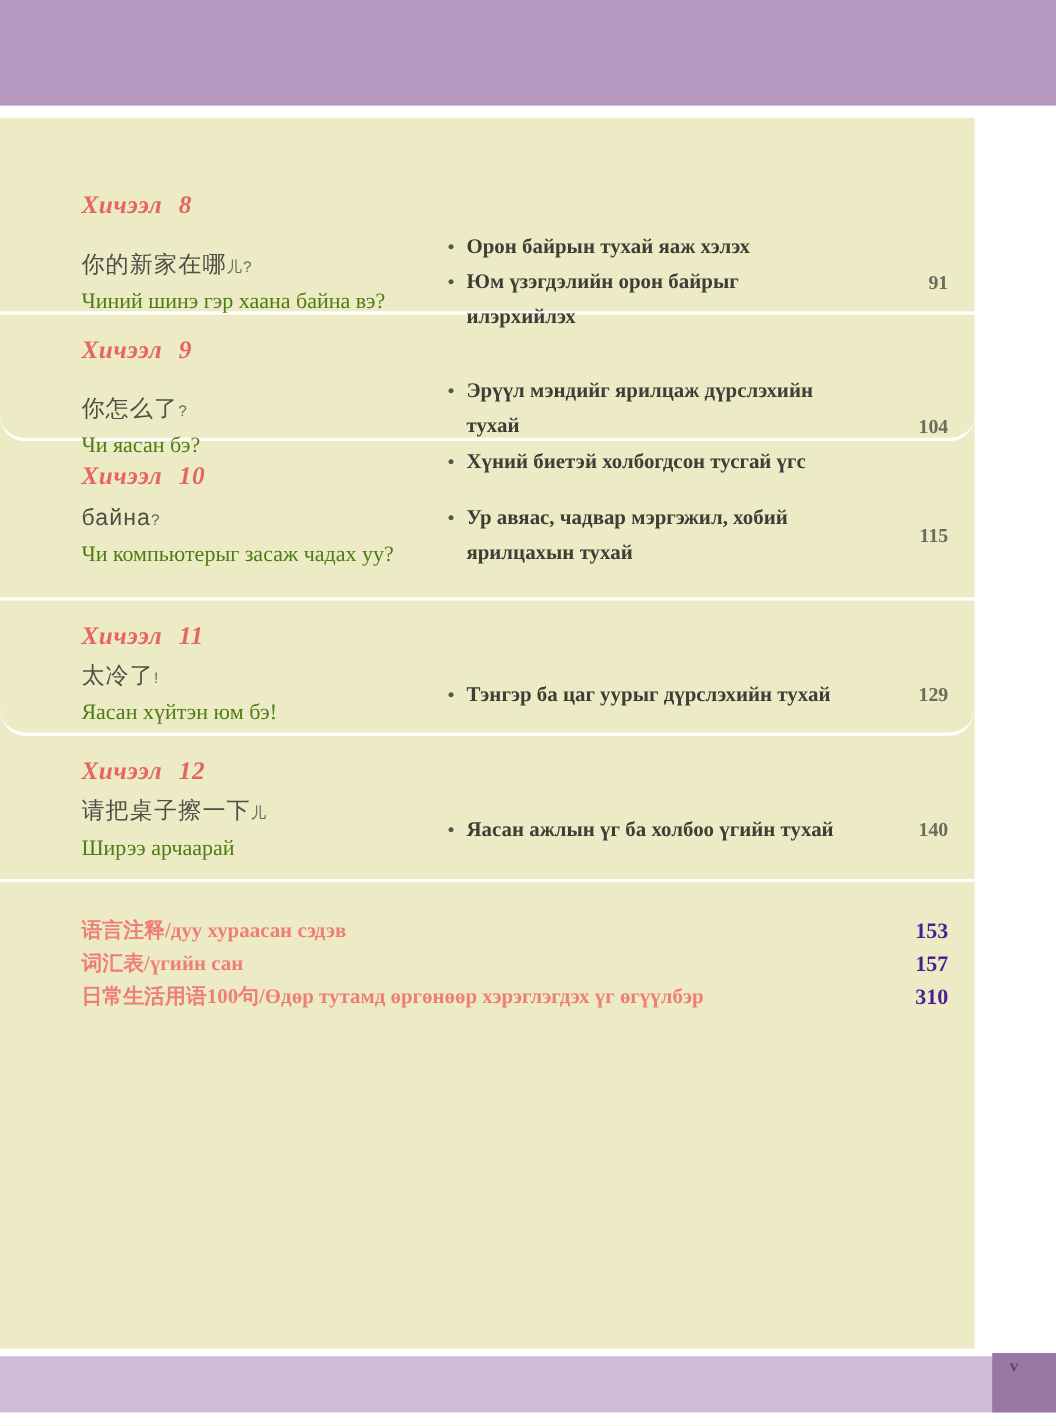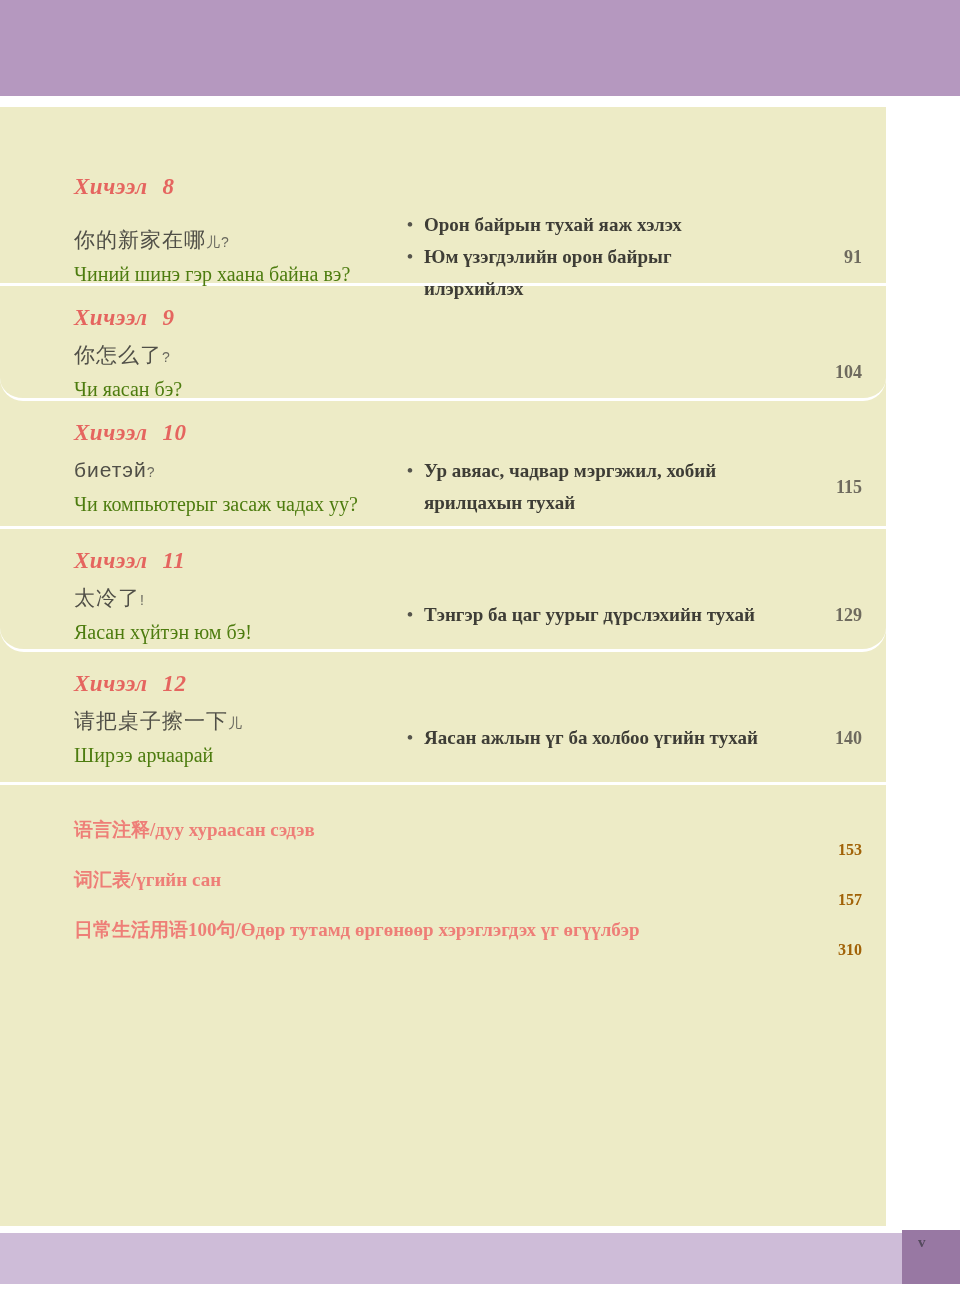--- a/index.html
+++ b/index.html
@@ -16,21 +16,21 @@
     position:absolute;left:0;top:107px;width:886px;height:1119px;
     background:#edebc6;box-sizing:border-box;
   }
   .block{
     box-sizing:border-box;border-bottom:3px solid #ffffff;
     padding-left:74px;padding-right:0;
   }
   .block:last-child{border-bottom:none;}
   .b-l8{height:179px;padding-top:66px;}
   .b-l9{height:115px;padding-top:18px;border-radius:23px;}
-  .b-l10{height:128px;padding-top:18px;}
+  .b-l10{height:145px;padding-top:18px;}
   .b-l11{height:123px;padding-top:18px;border-radius:24px;}
   .b-l12{height:133px;padding-top:18px;}
   .b-app{height:508px;padding-top:30px;}
   .lesson-title{
     color:#e5655f;font-style:italic;font-weight:bold;font-size:23px;
     line-height:28px;margin-bottom:8px;letter-spacing:0.5px;
   }
   .lesson-title .num{margin-left:15px;}
   .lesson-row{display:flex;align-items:center;}
   .left-col{width:333px;}
@@ -53,22 +53,22 @@
   .pagenum{
     flex:1;text-align:right;padding-right:24px;color:#6e6a5e;
     font-weight:bold;font-size:18px;line-height:31px;
   }
   .app-row{display:flex;align-items:flex-start;line-height:30px;}
   .app-label{
     color:#ee7e77;font-weight:bold;font-size:19px;white-space:nowrap;
     font-family:"Liberation Serif","DejaVu Serif",serif;
   }
   .app-page{
-    flex:1;text-align:right;padding-right:24px;color:#a16207;
-    font-weight:bold;font-size:16px;margin-top:20px;
+    flex:1;text-align:right;padding-right:24px;color:#4c1d95;
+    font-weight:bold;font-size:20px;
   }
   .bottom-band{
     position:absolute;left:0;top:1233px;width:960px;height:51px;
     background:#cebcd8;
   }
   .footer-tab{
     position:absolute;left:902px;top:1230px;width:58px;height:54px;
     background:#9878a3;
   }
   .footer-page{
@@ -105,31 +105,35 @@
 
     <div class="block b-l9">
       <div class="lesson-title">
         <span>Хичээл</span><span class="num">9</span>
       </div>
       <div class="lesson-row">
         <div class="left-col">
           <div class="chinese"><span>你怎么了</span><span class="small">?</span></div>
           <div class="mongolian">Чи яасан бэ?</div>
         </div>
+        <div class="topics">
+          <div class="topic">Эрүүл мэндийг ярилцаж дүрслэхийн тухай</div>
+          <div class="topic">Хүний биетэй холбогдсон тусгай үгс</div>
+        </div>
         <div class="pagenum">104</div>
       </div>
     </div>
 
     <div class="block b-l10">
       <div class="lesson-title">
         <span>Хичээл</span><span class="num">10</span>
       </div>
       <div class="lesson-row">
         <div class="left-col">
-          <div class="chinese"><span>биетэй</span><span class="small">?</span></div>
+          <div class="chinese"><span>байна</span><span class="small">?</span></div>
           <div class="mongolian">Чи компьютерыг засаж чадах уу?</div>
         </div>
         <div class="topics">
           <div class="topic">Ур авяас, чадвар мэргэжил, хобий ярилцахын тухай</div>
         </div>
         <div class="pagenum">115</div>
       </div>
     </div>
 
     <div class="block b-l11">

